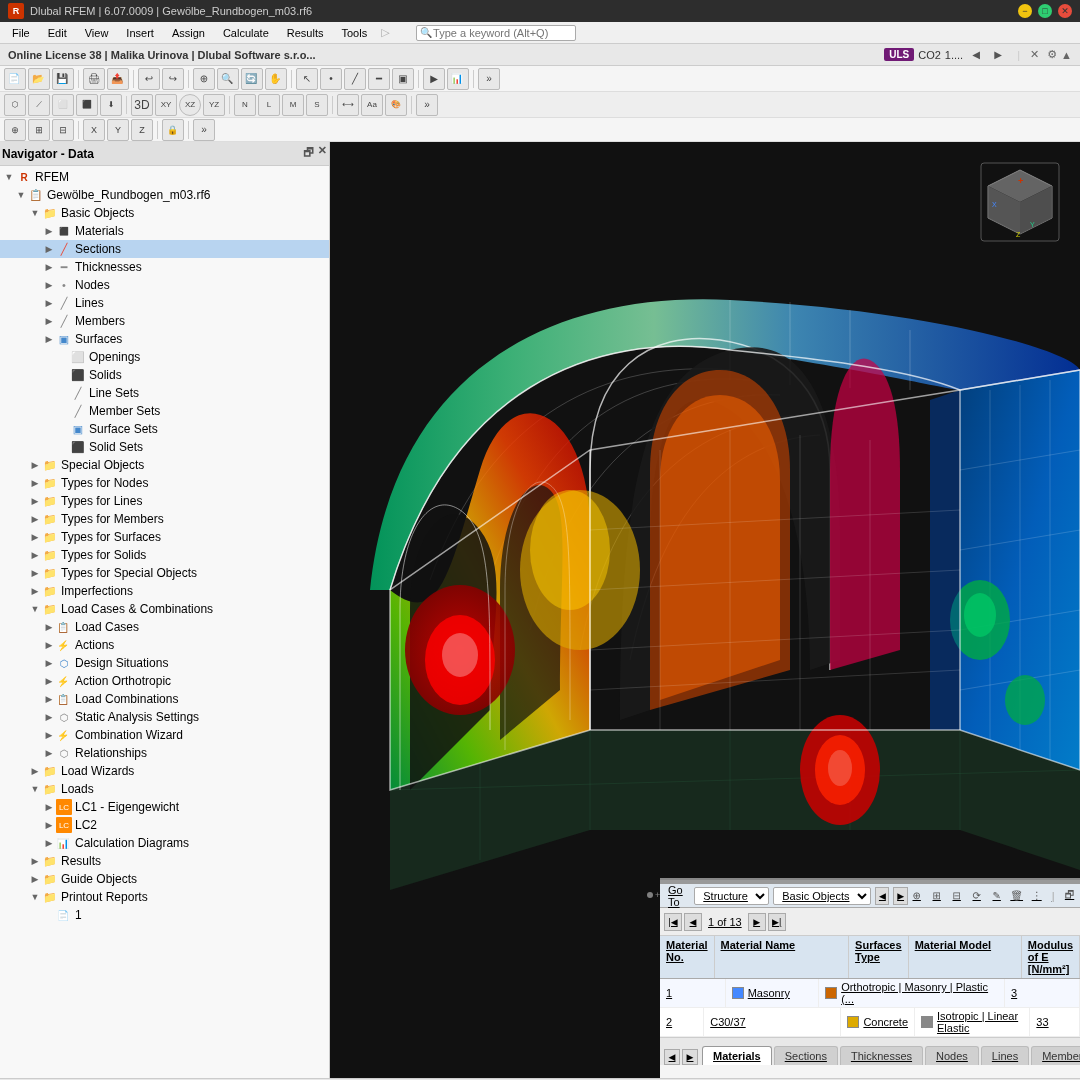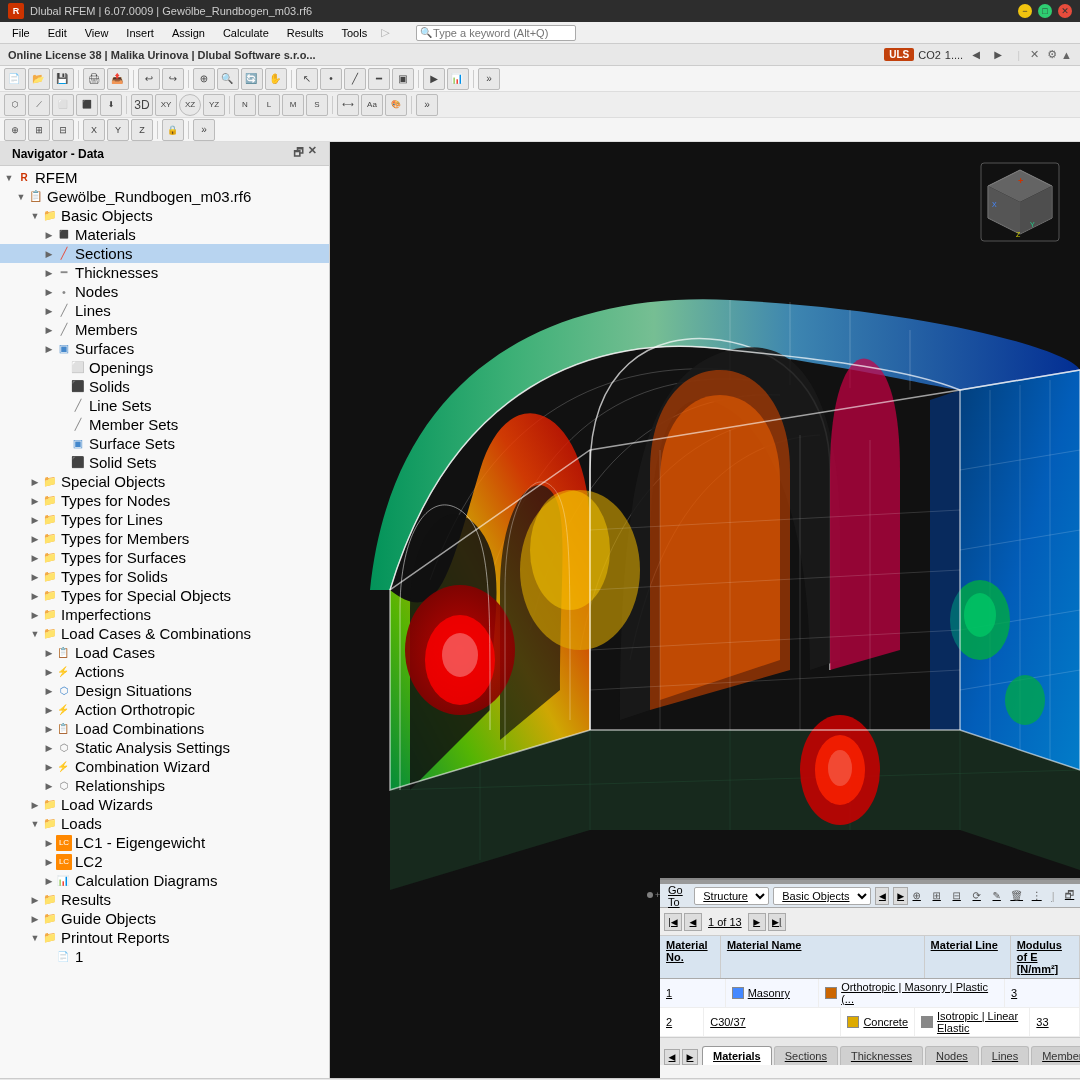--- a/index.html
+++ b/index.html
@@ -83,21 +83,21 @@
       background: #e8e8e8;
       border: 1px solid #bbb;
       border-radius: 2px;
       display: flex; align-items: center; justify-content: center;
       cursor: pointer;
       font-size: 10px;
       color: #444;
     }
     .toolbar-sep { width: 1px; height: 18px; background: #ccc; margin: 0 2px; }
     .toolbar-badge {
-      background: #c2410c;
+      background: #701a75;
       color: white;
       padding: 1px 5px;
       border-radius: 2px;
       font-size: 10px;
       font-weight: bold;
     }
 
     
     #main {
       display: flex;
@@ -113,21 +113,21 @@
       display: flex;
       flex-direction: column;
       overflow: hidden;
     }
     #nav-header {
       height: 24px;
       background: #e0e0e0;
       display: flex;
       align-items: center;
       justify-content: space-between;
-      padding: 0 12px;
+      padding: 0 2px;
       border-bottom: 1px solid #ccc;
       font-weight: bold;
       font-size: 12px;
     }
     #nav-header .nav-controls { display: flex; gap: 4px; }
     #nav-header .nav-btn { cursor: pointer; font-size: 11px; color: #555; }
     #nav-tree {
       flex: 1;
       overflow-y: auto;
       padding: 2px 0;
@@ -145,21 +145,21 @@
       width: 14px; height: 14px;
       display: flex; align-items: center; justify-content: center;
       color: #666; font-size: 9px; flex-shrink: 0;
     }
     .tree-icon {
       width: 16px; height: 16px;
       margin-right: 3px;
       display: flex; align-items: center; justify-content: center;
       font-size: 11px; flex-shrink: 0;
     }
-    .tree-label { font-size: 15px; color: #000; }
+    .tree-label { font-size: 12px; color: #000; }
     .tree-indent-1 { padding-left: 14px; }
     .tree-indent-2 { padding-left: 28px; }
     .tree-indent-3 { padding-left: 42px; }
     .tree-indent-4 { padding-left: 56px; }
 
     
     #viewport {
       flex: 1;
       position: relative;
       background: #111;
@@ -920,21 +920,22 @@
         <div class="bp-navbtn">|◀</div>
         <div class="bp-navbtn">◀</div>
         <span style="margin: 12px 4px; font-size: 11px;">1 of 13</span>
         <div class="bp-navbtn">▶</div>
         <div class="bp-navbtn">▶|</div>
       </div>
       <div id="data-table">
         <div class="table-header">
           <div class="th" style="width:70px;">Material No.</div>
           <div class="th" style="width:240px;">Material Name</div>
-          <div class="th" style="width:100px;">Material Line</div>
+          <div class="th" style="width:100px;">Surfaces Type</div>
+          <div class="th" style="width:200px;">Material Model</div>
           <div class="th" style="width:80px;">Modulus of E [N/mm²]</div>
         </div>
         <div class="table-row">
           <div class="td" style="width:70px;">1</div>
           <div class="td" style="width:100px;">
             <span class="color-swatch" style="background:#4488ff;"></span>
             <span>Masonry</span>
           </div>
           <div class="td" style="width:200px;">
             <span class="color-swatch" style="background:#cc6600;"></span>

